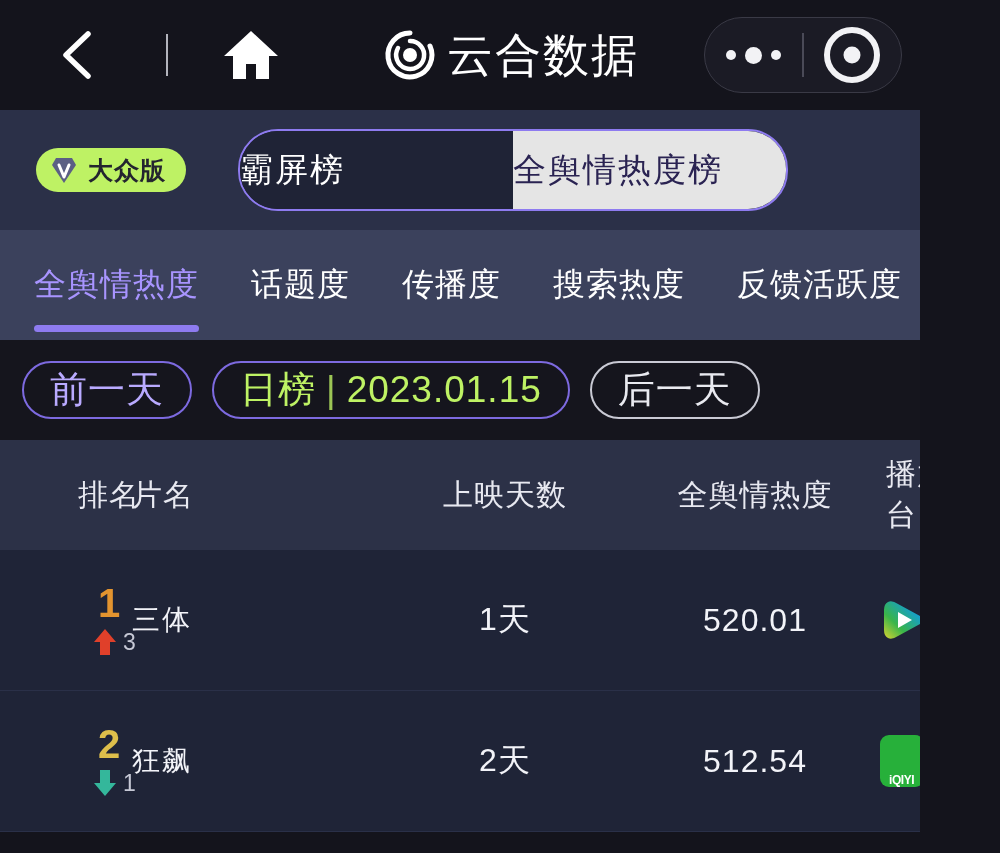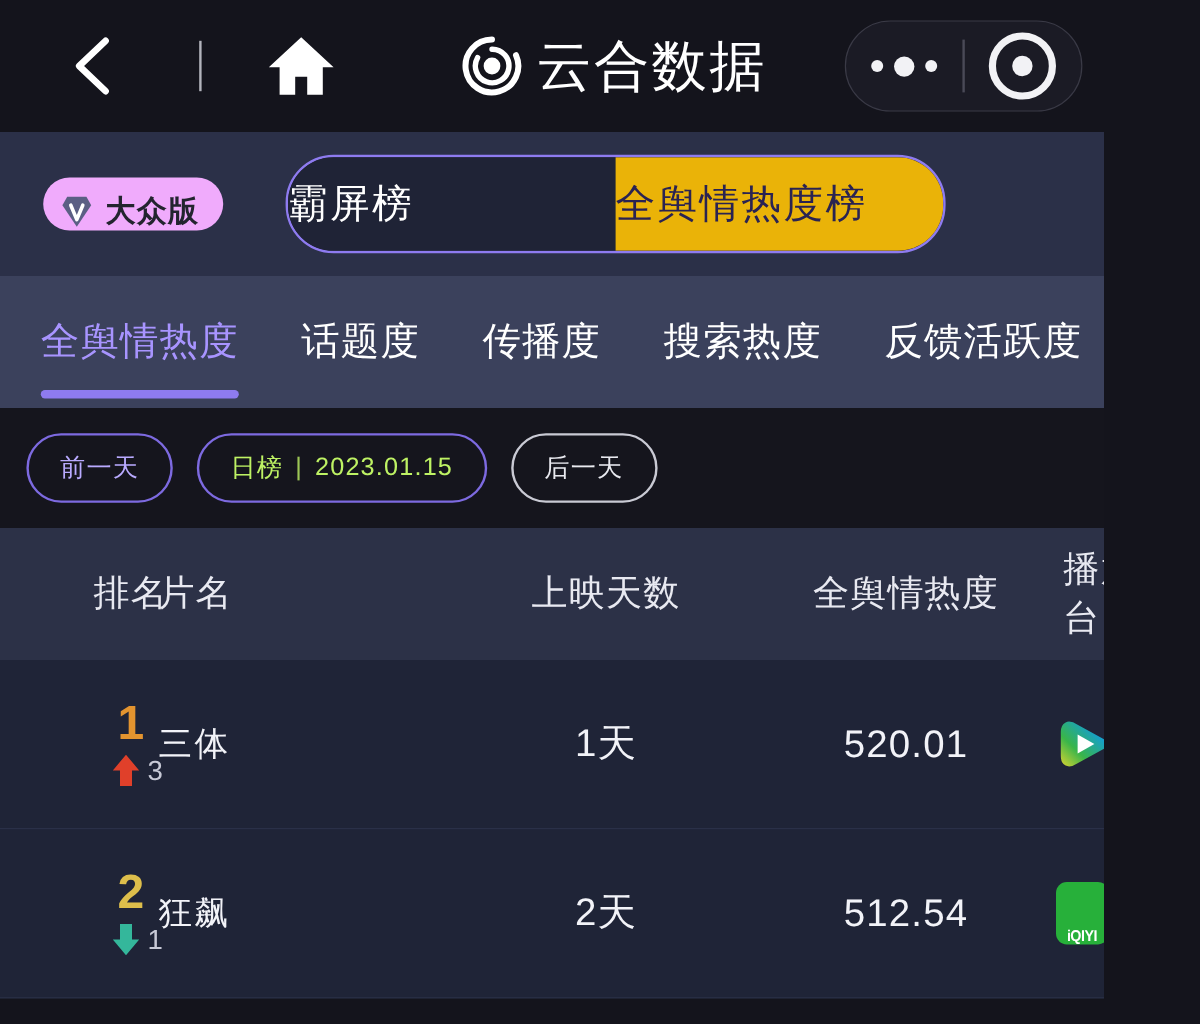--- a/index.html
+++ b/index.html
@@ -134,23 +134,23 @@
     position: relative;
   }
   .version-badge {
     position: absolute;
     left: 36px;
     top: 50%;
     transform: translateY(-50%);
     height: 44px;
     padding: 0 20px 0 12px;
     border-radius: 24px;
-    background: #f0abfc;
-    display: flex;
-    align-items: flex-end;
+    background: #bef264;
+    display: flex;
+    align-items: center;
     gap: 8px;
   }
   .badge-gem { width: 32px; height: 32px; display:block; }
   .version-badge-label {
     font-size: 25px;
     color: #23242f;
     font-weight: 700;
     letter-spacing: 1px;
   }
   .segmented {
@@ -173,21 +173,21 @@
     justify-content: flex-start;
     font-size: 33px;
     letter-spacing: 2px;
     height: 100%;
   }
   .seg.inactive {
     background: #1f2336;
     color: #ffffff;
   }
   .seg.active {
-    background: #eab308;
+    background: #e5e5e5;
     color: #2a2352;
     font-weight: 500;
   }
 
   
   .tabs {
     height: 110px;
     background: #3b415c;
     display: flex;
     align-items: center;
@@ -229,21 +229,21 @@
     gap: 20px;
     box-sizing: border-box;
   }
   .pill {
     height: 58px;
     border-radius: 30px;
     display: flex;
     align-items: center;
     justify-content: center;
     padding: 0 26px;
-    font-size: 21px;
+    font-size: 37px;
     letter-spacing: 1px;
     box-sizing: border-box;
     white-space: nowrap;
   }
   .pill.purple {
     border: 2px solid #7d6ae0;
     color: #b9aaff;
   }
   .pill.date {
     border: 2px solid #7d6ae0;

